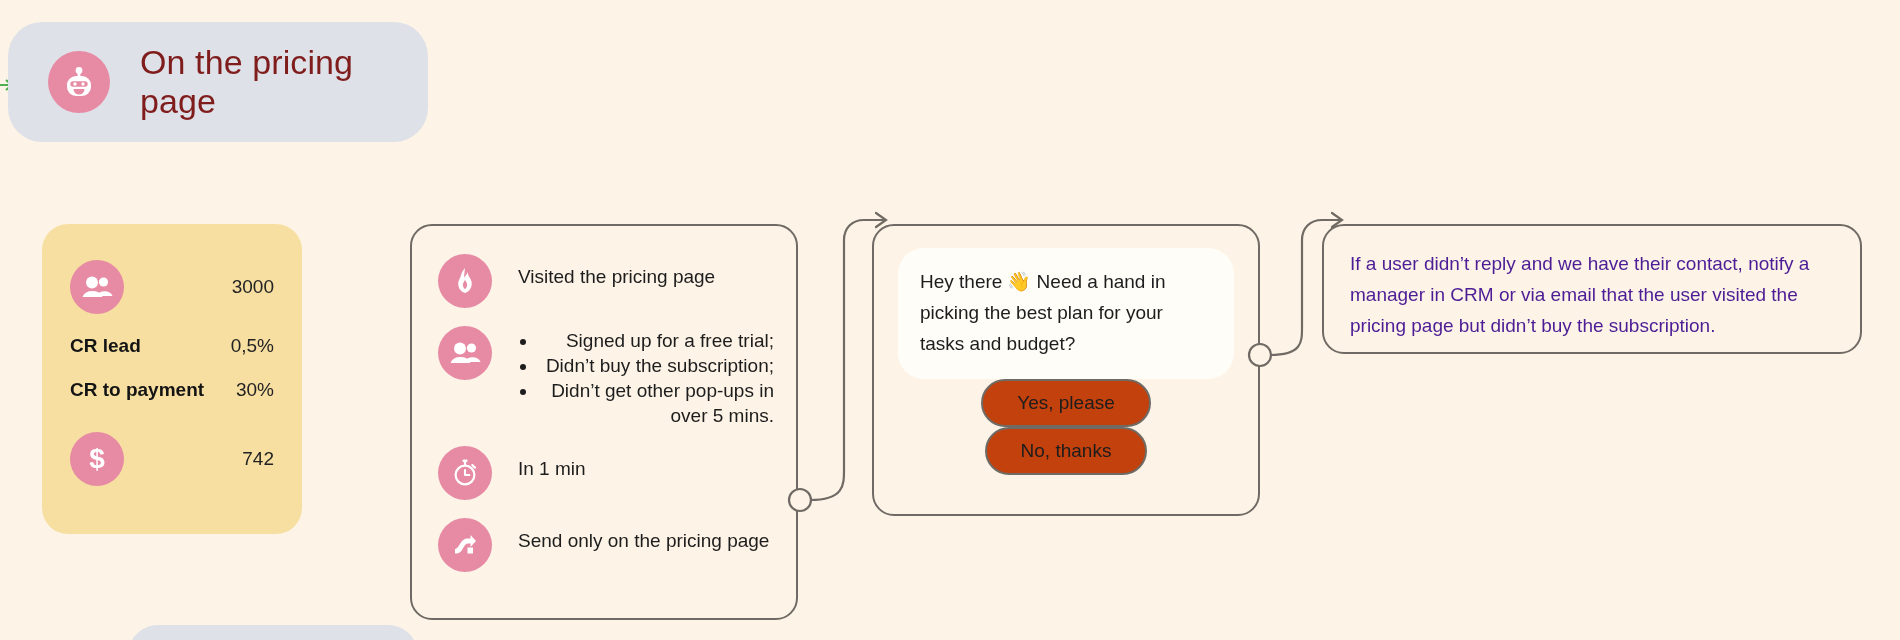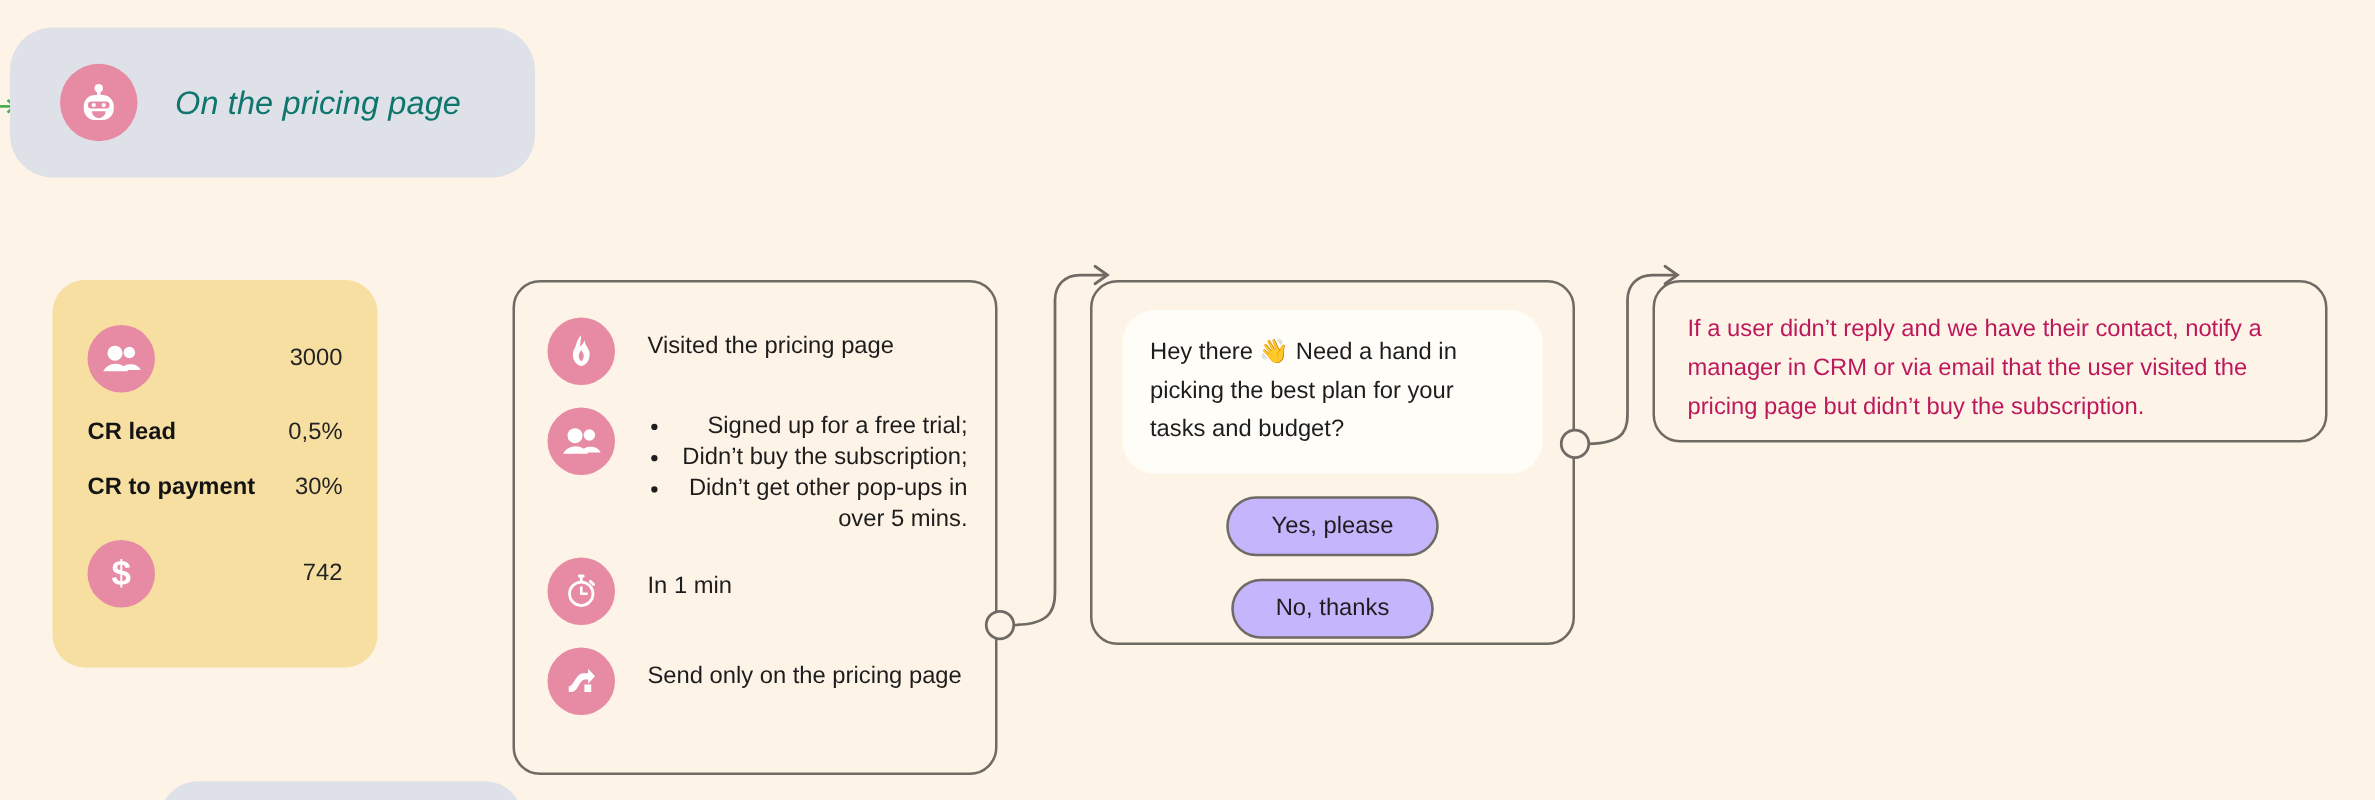--- a/index.html
+++ b/index.html
@@ -33,24 +33,23 @@
     width: 420px;
     height: 120px;
     background: #dfe1e8;
     border-radius: 34px;
     display: flex;
     align-items: center;
     padding-left: 40px;
     gap: 30px;
   }
   .chip-title {
-    font-size: 26px;
+    font-size: 34px;
     letter-spacing: .1px;
-    color: #0f766e;
-    font-style: italic;
+    color: #7f1d1d;
   }
 
   .chip-bottom {
     left: 128px;
     top: 625px;
     width: 290px;
     height: 60px;
     background: #dfe1e8;
     border-radius: 34px;
   }
@@ -147,43 +146,42 @@
     background: #fffdf7;
     border-radius: 26px;
     width: 100%;
     box-sizing: border-box;
     padding: 18px 22px 20px 22px;
     font-size: 19px;
     line-height: 31px;
     color: #1d1d1d;
   }
   .reply-btn {
-    margin-top: 18px;
     border: 2px solid #6f6a64;
     border-radius: 26px;
-    background: #c4b5fd;
+    background: #c2410c;
     padding: 11px 34px;
     font-size: 19px;
     color: #1d1d1d;
     font-family: "Liberation Sans", sans-serif;
     cursor: pointer;
   }
 
   
   .notify {
     left: 1322px;
     top: 224px;
     width: 540px;
     height: 130px;
     padding: 22px 26px;
   }
   .notify-text {
     font-size: 19px;
     line-height: 31px;
-    color: #be185d;
+    color: #4c1d95;
   }
 
   
   .connector {
     position: absolute;
     overflow: visible;
     pointer-events: none;
   }
   .conn-path {
     fill: none;

